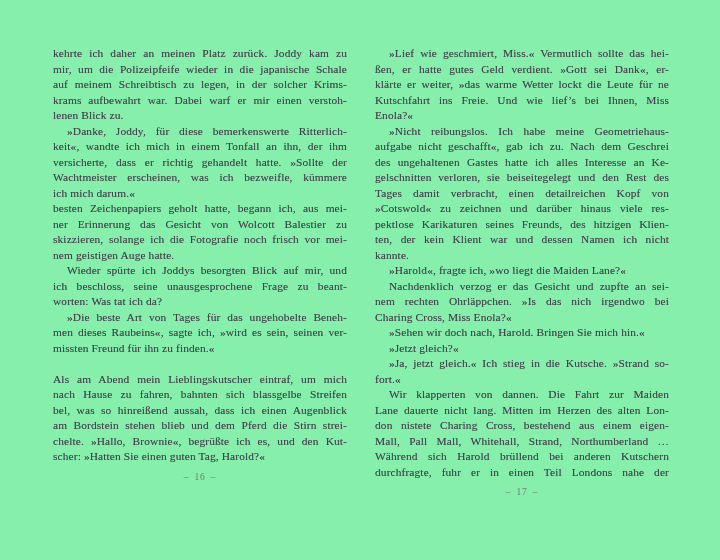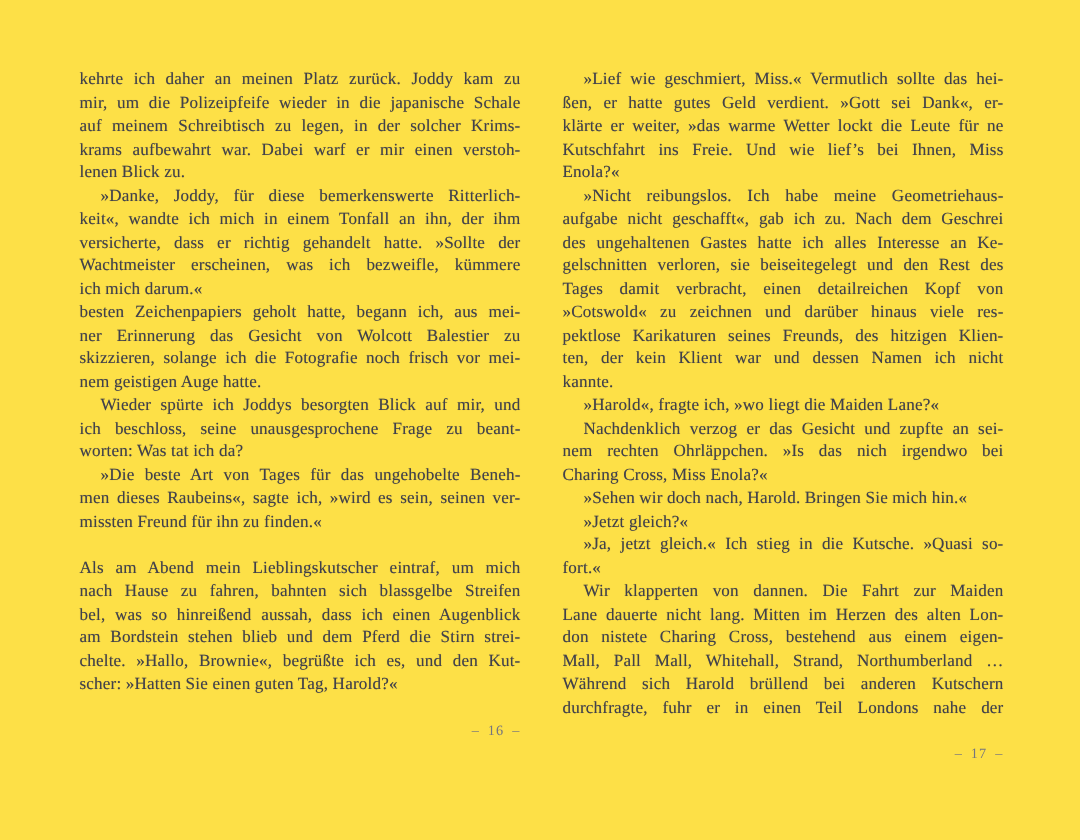--- a/index.html
+++ b/index.html
@@ -35,32 +35,32 @@
     text-shadow: 0 0 0.5px rgba(65,65,75,0.45);
   }
   .line.j {
     text-align: justify;
     text-align-last: justify;
   }
   .line.in {
     text-indent: 14px;
   }
   .pagenum {
-    margin-top: 18px;
-    text-align: right;
+    margin-top: 7px;
+    text-align: center;
     font-size: 9.5px;
     letter-spacing: 0.8px;
     word-spacing: 2px;
     color: var(--folio, #75757f);
   }
 </style>
 </head>
 <body>
 
-<div class="spread" style="--ink: #41414b; --folio: #75757f; background: #fde047;">
+<div class="spread" style="--ink: #41414b; --folio: #75757f; background: #86efac;">
 
   <div class="page left">
     <div class="textblock">
         <div class="line j">kehrte ich daher an meinen Platz zurück. Joddy kam zu</div>
         <div class="line j">mir, um die Polizeipfeife wieder in die japanische Schale</div>
         <div class="line j">auf meinem Schreibtisch zu legen, in der solcher Krims-</div>
         <div class="line j">krams aufbewahrt war. Dabei warf er mir einen verstoh-</div>
         <div class="line">lenen Blick zu.</div>
         <div class="line j in">»Danke, Joddy, für diese bemerkenswerte Ritterlich-</div>
         <div class="line j">keit«, wandte ich mich in einem Tonfall an ihn, der ihm</div>
@@ -103,21 +103,21 @@
         <div class="line j">»Cotswold« zu zeichnen und darüber hinaus viele res-</div>
         <div class="line j">pektlose Karikaturen seines Freunds, des hitzigen Klien-</div>
         <div class="line j">ten, der kein Klient war und dessen Namen ich nicht</div>
         <div class="line">kannte.</div>
         <div class="line in">»Harold«, fragte ich, »wo liegt die Maiden Lane?«</div>
         <div class="line j in">Nachdenklich verzog er das Gesicht und zupfte an sei-</div>
         <div class="line j">nem rechten Ohrläppchen. »Is das nich irgendwo bei</div>
         <div class="line">Charing Cross, Miss Enola?«</div>
         <div class="line in">»Sehen wir doch nach, Harold. Bringen Sie mich hin.«</div>
         <div class="line in">»Jetzt gleich?«</div>
-        <div class="line j in">»Ja, jetzt gleich.« Ich stieg in die Kutsche. »Quasi so-</div>
+        <div class="line j in">»Ja, jetzt gleich.« Ich stieg in die Kutsche. »Strand so-</div>
         <div class="line">fort.«</div>
         <div class="line j in">Wir klapperten von dannen. Die Fahrt zur Maiden</div>
         <div class="line j">Lane dauerte nicht lang. Mitten im Herzen des alten Lon-</div>
         <div class="line j">don nistete Charing Cross, bestehend aus einem eigen-</div>
         <div class="line j">Mall, Pall Mall, Whitehall, Strand, Northumberland …</div>
         <div class="line j">Während sich Harold brüllend bei anderen Kutschern</div>
         <div class="line j">durchfragte, fuhr er in einen Teil Londons nahe der</div>
       </div>
     <div class="pagenum">– 17 –</div>
   </div>

